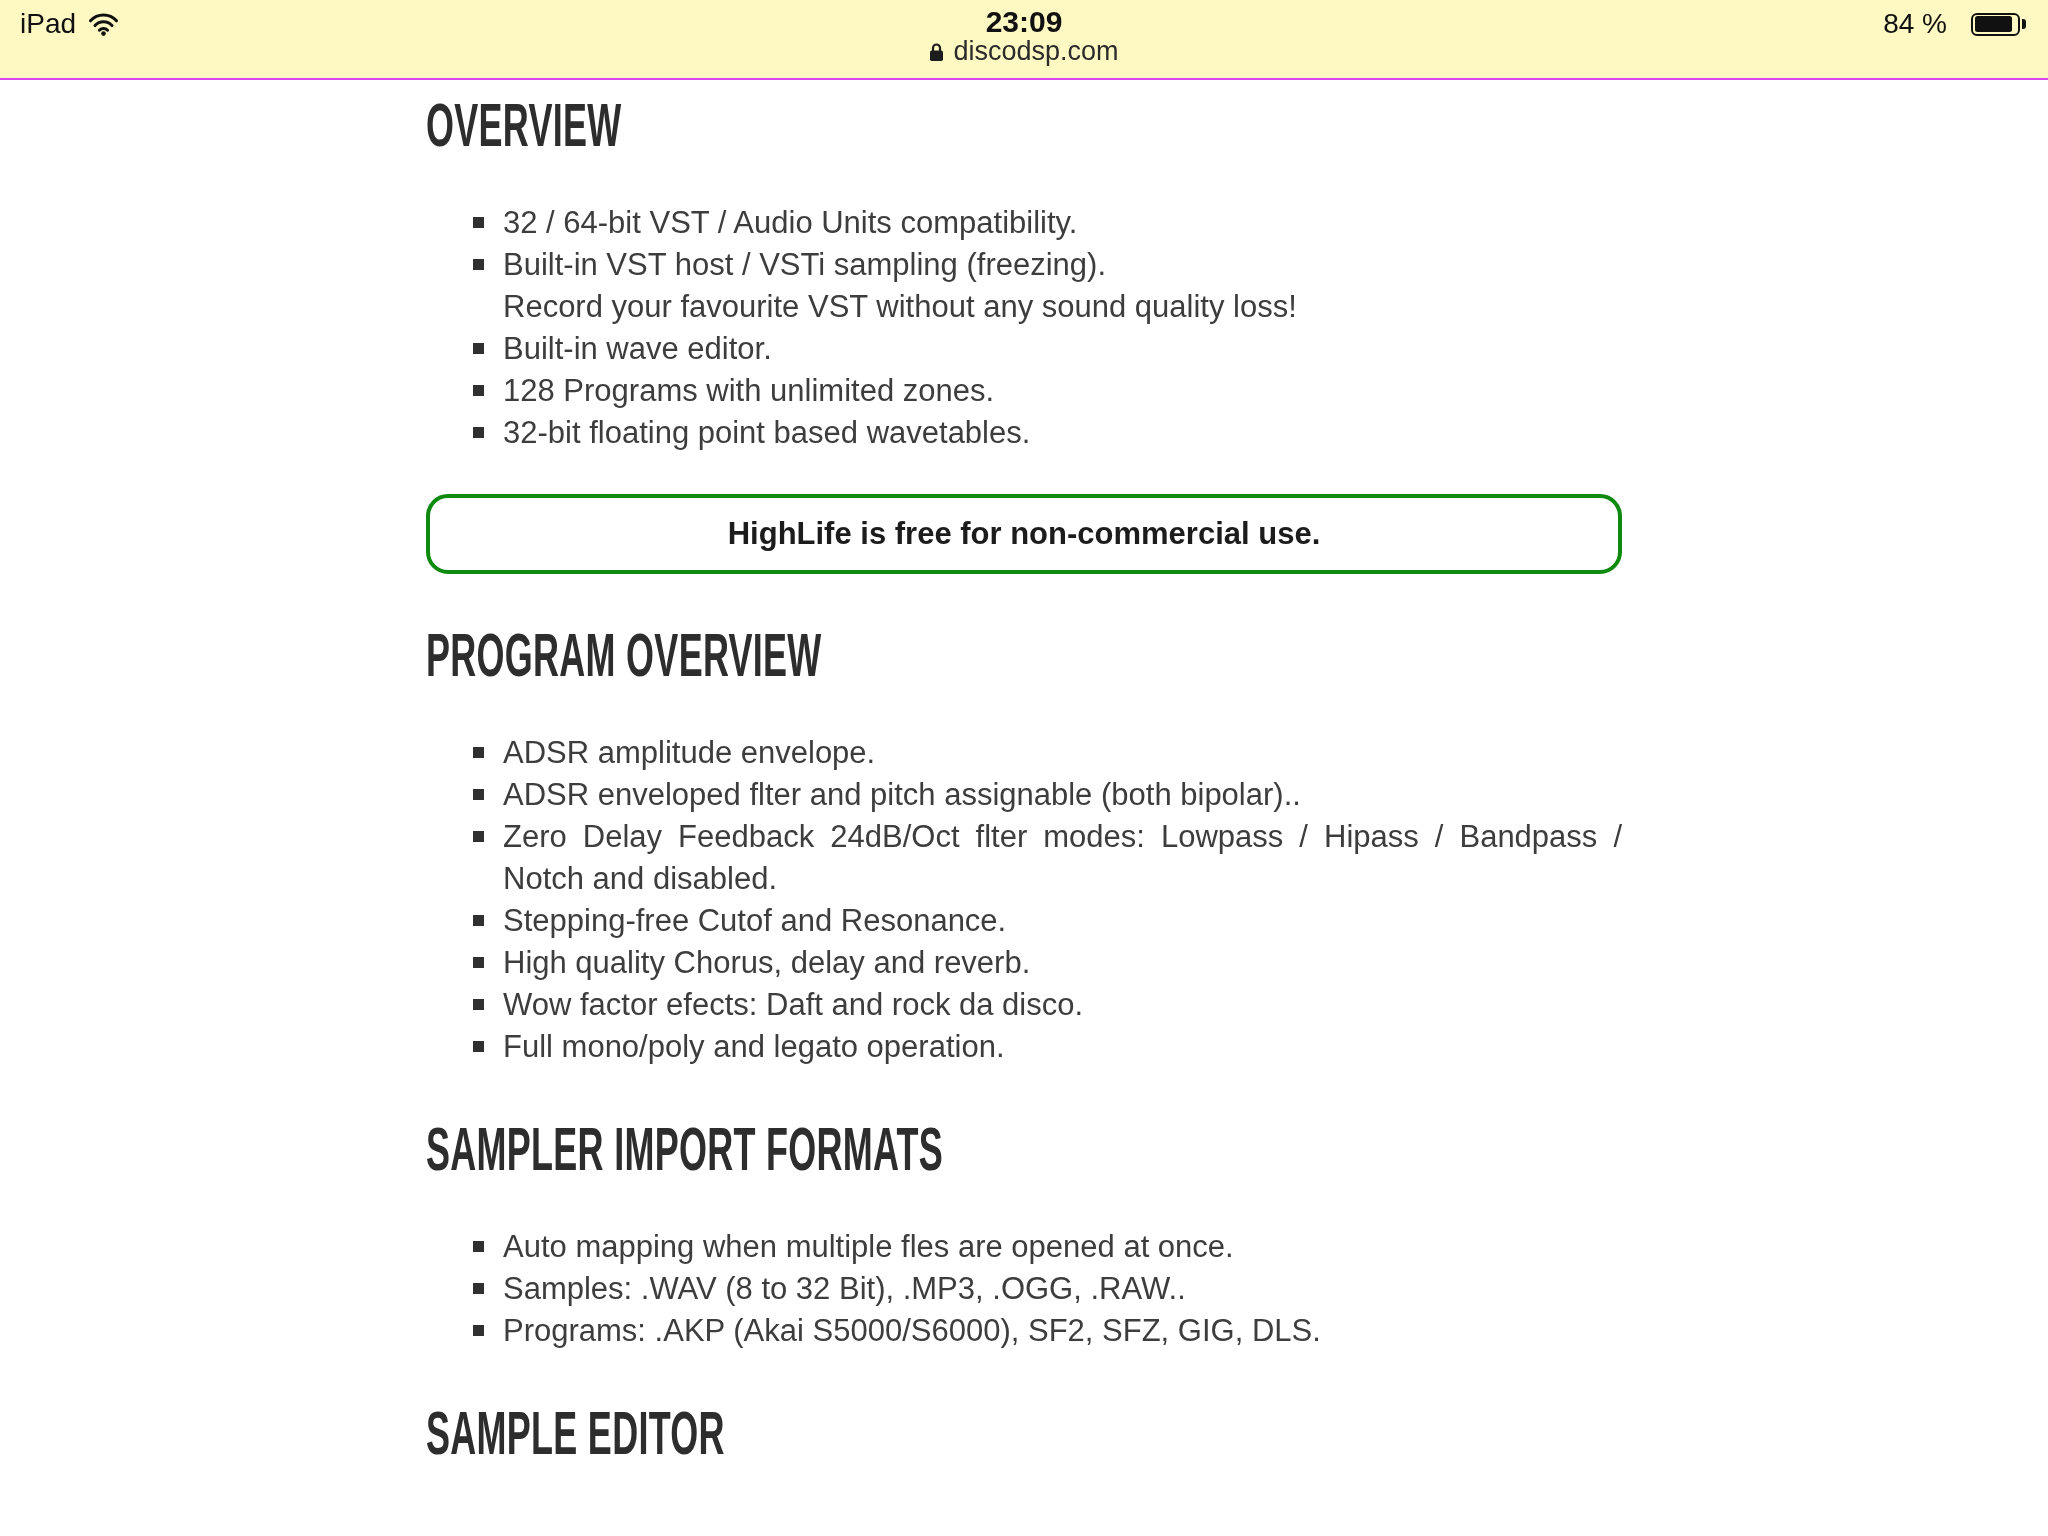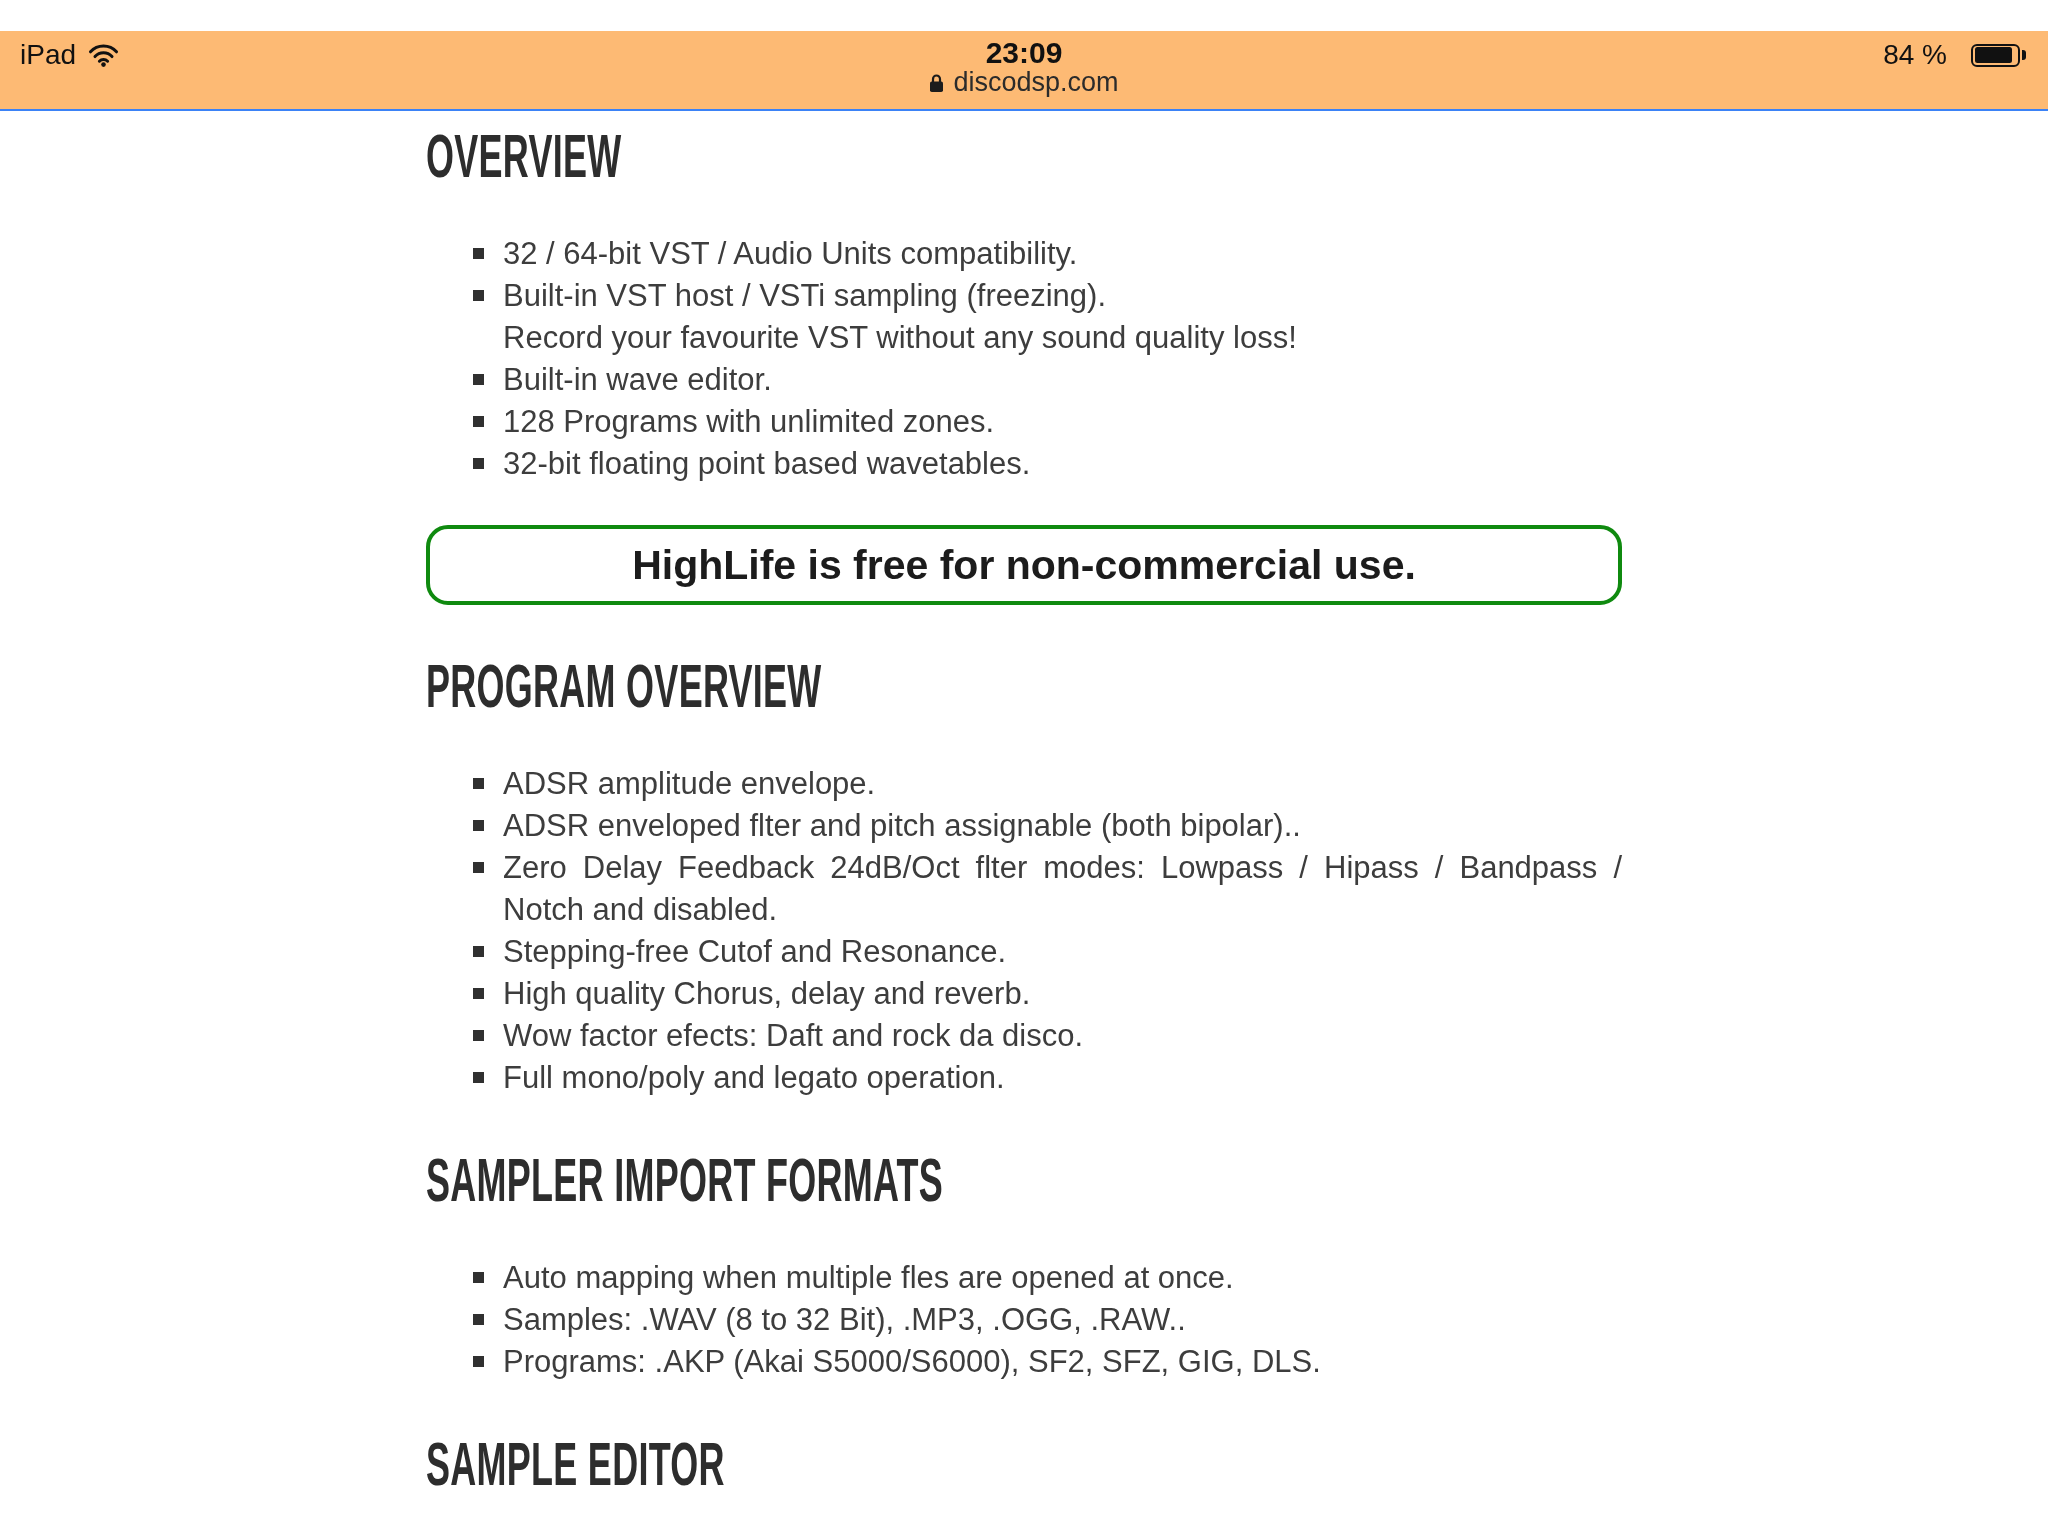--- a/index.html
+++ b/index.html
@@ -7,24 +7,23 @@
     width: 2048px; height: 1536px;
     background: #ffffff;
     overflow: hidden;
     font-family: "Liberation Sans", sans-serif;
   }
 
   
   .chrome {
     position: relative;
     width: 100%; height: 80px;
-    background: #fdba74;
-    border-bottom: 2px solid #3b82f6;
+    background: #fef9c3;
+    border-bottom: 2px solid #d946ef;
     box-sizing: border-box;
-    margin-top: 31px;
   }
   .sb-left {
     position: absolute; left: 20px; top: 8px;
     display: flex; align-items: center; gap: 12px;
     font-size: 28px; color: #111;
   }
   .sb-time {
     position: absolute; left: 0; right: 0; top: 5px;
     text-align: center;
     font-size: 30px; font-weight: 700; color: #111;
@@ -100,21 +99,21 @@
     width: 11px; height: 11px;
     background: #303030;
   }
   .notice {
     box-sizing: border-box;
     border: 4px solid #0f8a0f;
     border-radius: 22px;
     padding: 15px 20px;
     margin: 40px 0 12px 0;
     text-align: center;
-    font-size: 41px;
+    font-size: 31px;
     line-height: 42px;
     font-weight: 700;
     color: #1c1c1c;
   }
 </style>
 </head>
 <body>
 
 <header class="chrome">
   <div class="sb-left">

